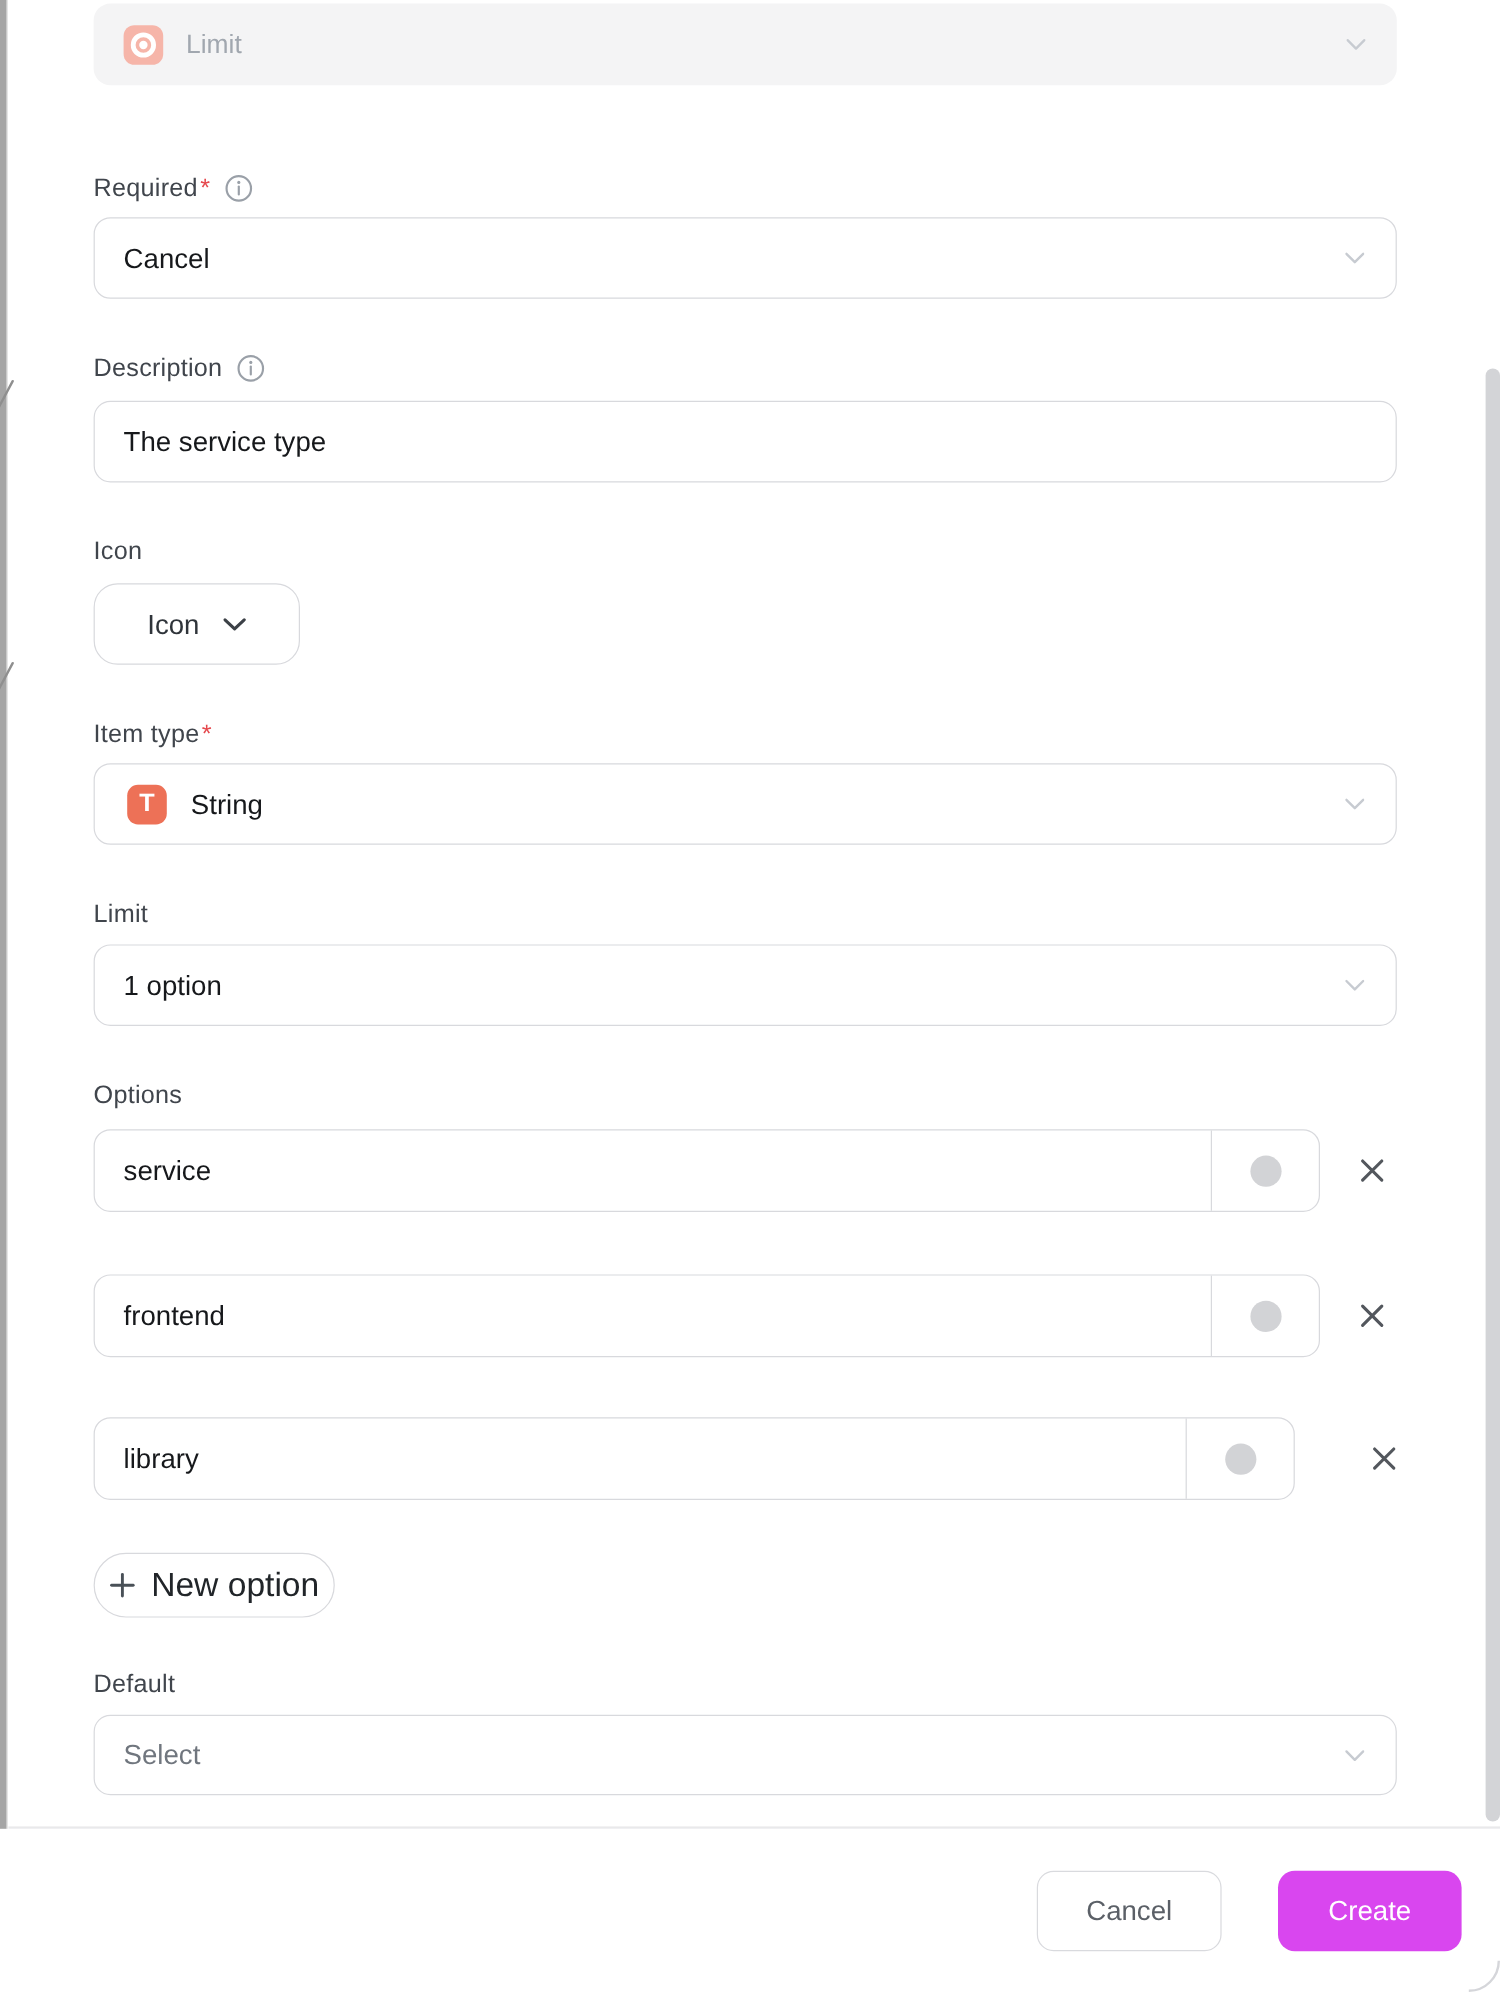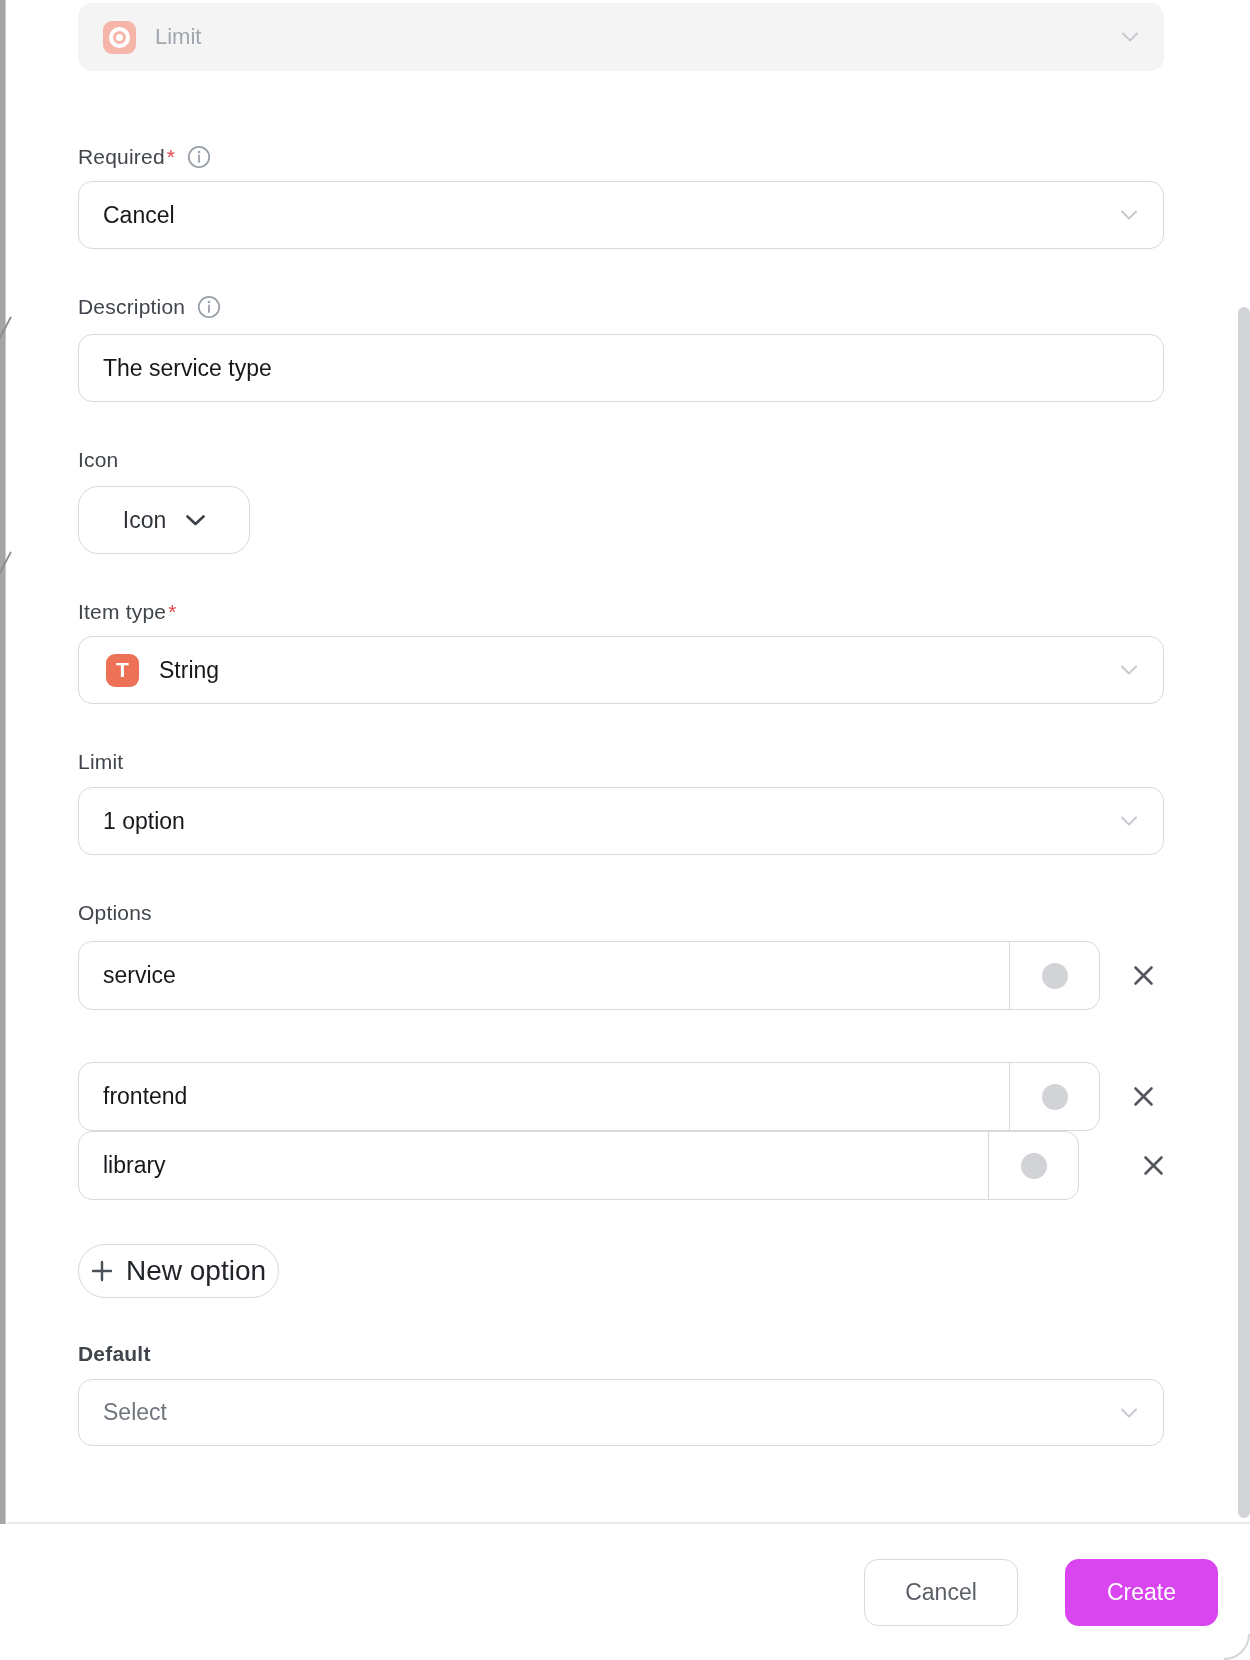--- a/index.html
+++ b/index.html
@@ -171,21 +171,21 @@
         </div>
       </div>
       <span class="x-btn">
         <svg width="21" height="21" viewBox="0 0 21 21">
           <line x1="2.5" y1="2.5" x2="18.5" y2="18.5" stroke="#53575d" stroke-width="2.6" stroke-linecap="round"></line>
           <line x1="18.5" y1="2.5" x2="2.5" y2="18.5" stroke="#53575d" stroke-width="2.6" stroke-linecap="round"></line>
         </svg>
       </span>
     </div>
 
-    <div class="opt-row" style="gap:31px;">
+    <div class="opt-row" style="margin-top:50px;gap:31px;">
       <div class="opt-input">
         <span class="opt-text">library</span>
         <div class="swatch-seg">
           <span class="swatch"></span>
         </div>
       </div>
       <span class="x-btn">
         <svg width="21" height="21" viewBox="0 0 21 21">
           <line x1="2.5" y1="2.5" x2="18.5" y2="18.5" stroke="#53575d" stroke-width="2.6" stroke-linecap="round"></line>
           <line x1="18.5" y1="2.5" x2="2.5" y2="18.5" stroke="#53575d" stroke-width="2.6" stroke-linecap="round"></line>
@@ -194,21 +194,21 @@
     </div>
 
     <div class="new-opt">
       <svg width="22" height="22" viewBox="0 0 22 22">
         <line x1="11" y1="2" x2="11" y2="20" stroke="#495057" stroke-width="2.4" stroke-linecap="round"></line>
         <line x1="2" y1="11" x2="20" y2="11" stroke="#495057" stroke-width="2.4" stroke-linecap="round"></line>
       </svg>
       <span>New option</span>
     </div>
 
-    <div class="field-label" style="margin-top:45px;font-weight:bold;">
+    <div class="field-label" style="margin-top:45px;">
       <span>Default</span>
     </div>
     <div class="box" style="margin-top:14px; height:67px;">
       <span class="placeholder">Select</span>
       <svg class="chev" width="16" height="10" viewBox="0 0 16 10">
         <polyline points="1,1.5 8,8.5 15,1.5" fill="none" stroke="#c7cbd1" stroke-width="2" stroke-linecap="round" stroke-linejoin="round"></polyline>
       </svg>
     </div>
 
   </div>

